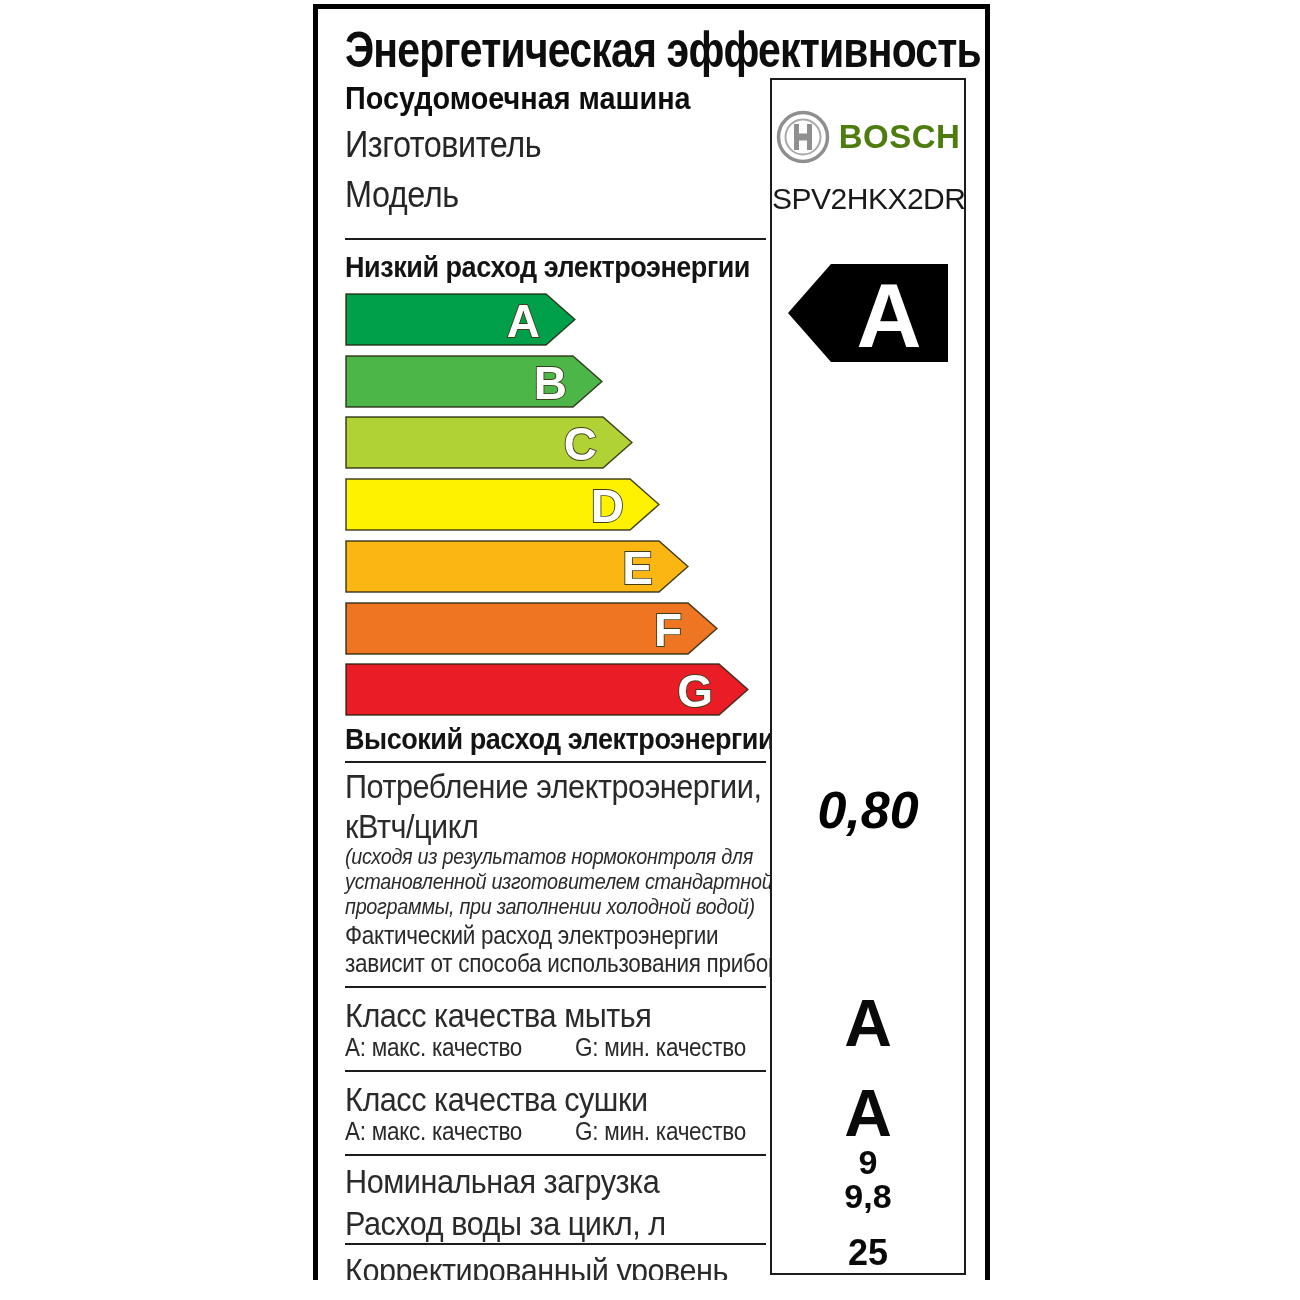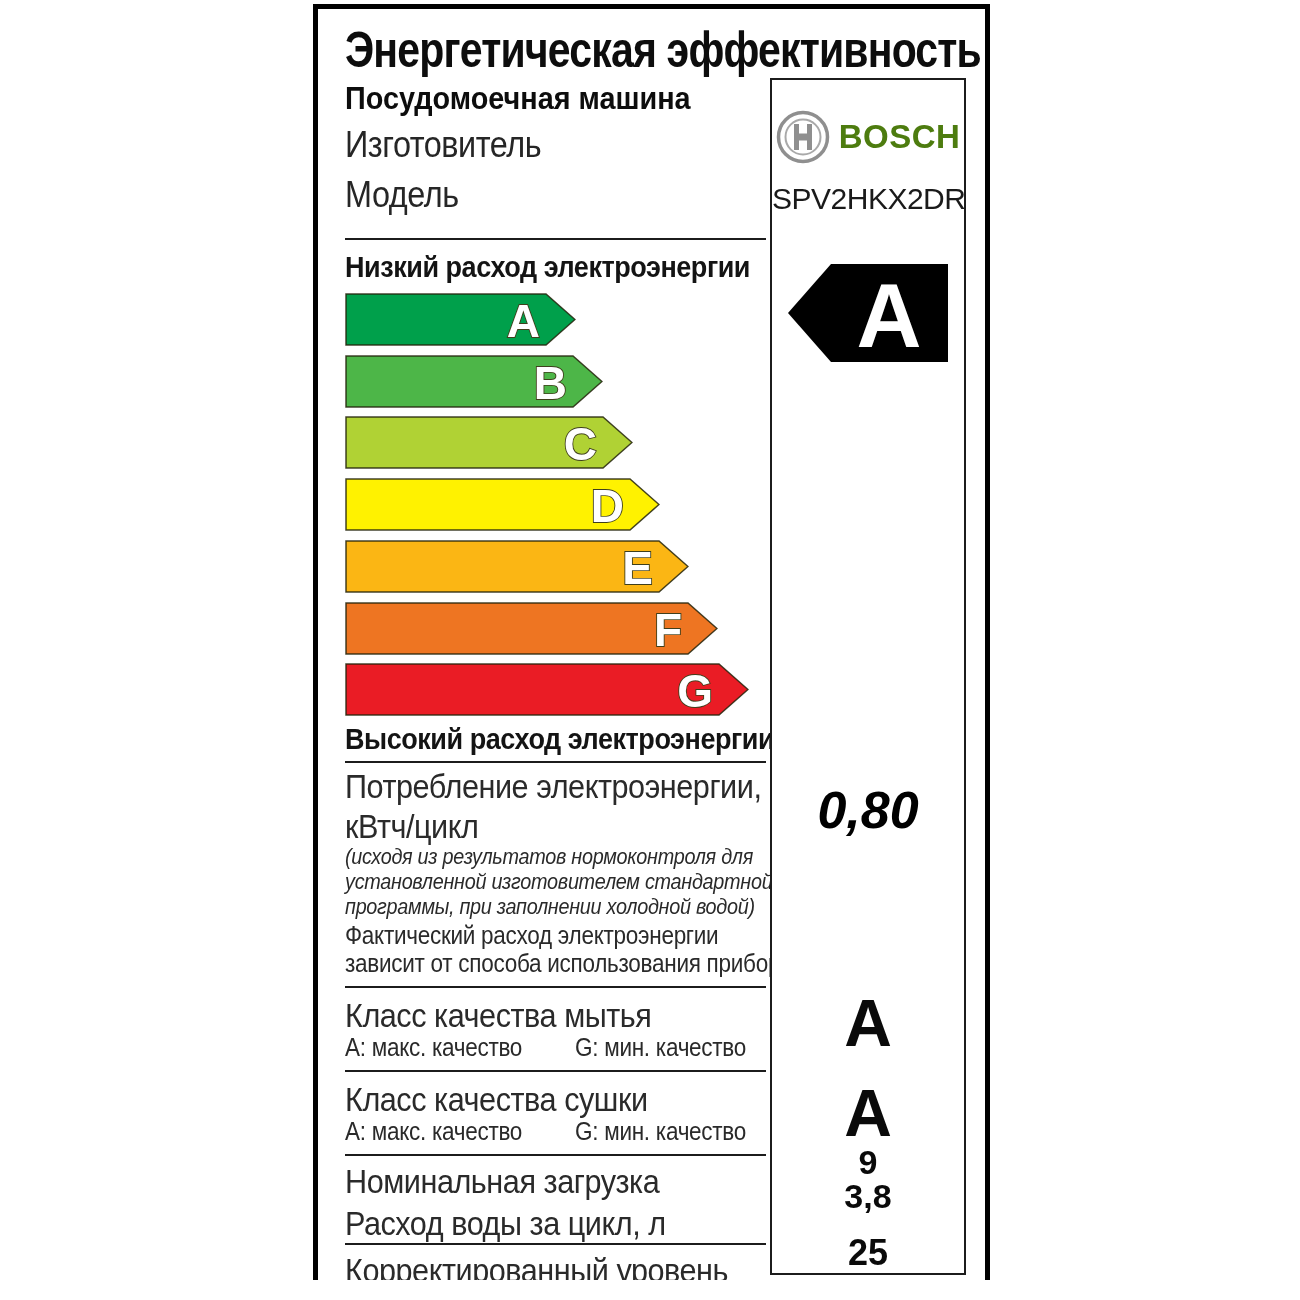--- a/index.html
+++ b/index.html
@@ -137,18 +137,18 @@
         <svg width="162" height="100" viewBox="0 0 162 100">
           <polygon points="161,1 44,1 1,50 44,99 161,99" fill="#000000"></polygon>
           <text x="102" y="84" text-anchor="middle" fill="#ffffff" style="font-family:'Liberation Sans',sans-serif;font-weight:bold;font-size:90px;">A</text>
         </svg>
       </div>
 
       <div class="rp-center big-val" style="top:700px;">0,80</div>
       <div class="rp-center grade-val" style="top:905px;">A</div>
       <div class="rp-center grade-val" style="top:995px;">A</div>
       <div class="rp-center num-val" style="top:1063px;">9</div>
-      <div class="rp-center num-val" style="top:1097px;">3,8</div>
+      <div class="rp-center num-val" style="top:1097px;">9,8</div>
       <div class="rp-center num-val" style="top:1152px;font-size:36px;">25</div>
     </div>
 
   </div>
 </div>
 
 </body></html>

